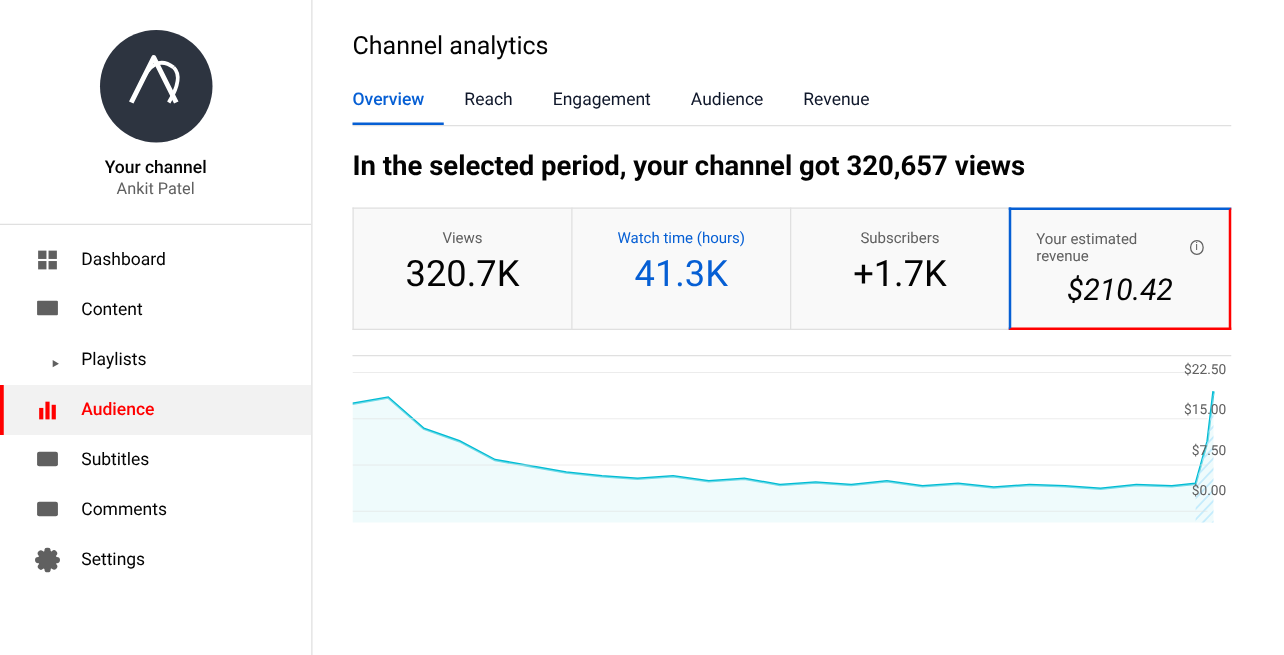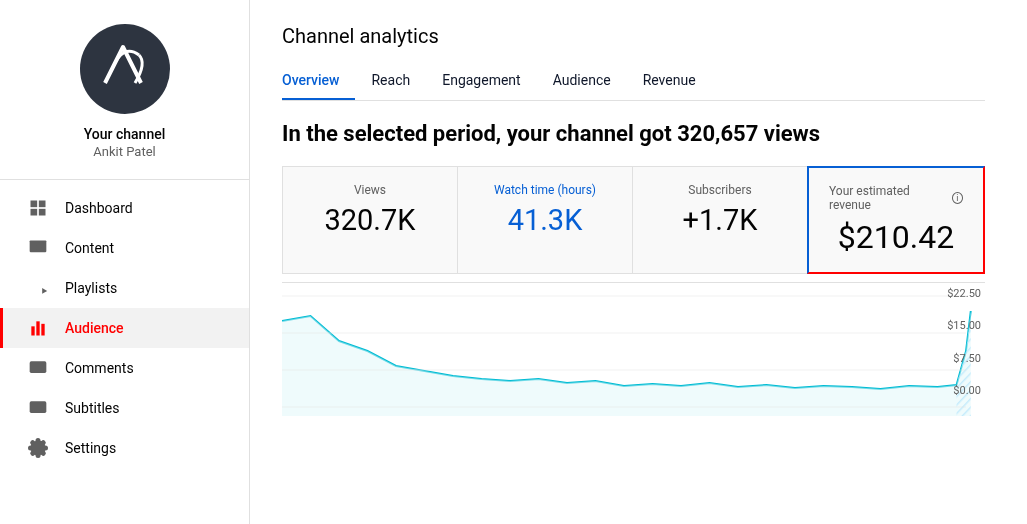--- a/index.html
+++ b/index.html
@@ -118,21 +118,21 @@
     }
     .headline {
       font-size: 22px;
       font-weight: 700;
       color: #030303;
       margin-bottom: 20px;
     }
     .stats-row {
       display: flex;
       gap: 0;
-      margin-bottom: 8px;
+      margin-bottom: 20px;
     }
     .stat-card {
       flex: 1;
       background: #f9f9f9;
       border: 1px solid #e0e0e0;
       padding: 16px 20px;
       display: flex;
       flex-direction: column;
       align-items: center;
     }
@@ -153,21 +153,21 @@
       display: flex;
       align-items: center;
       gap: 4px;
     }
     .stat-value {
       font-size: 29px;
       font-weight: 400;
       color: #030303;
     }
     .stat-value.blue { color: #065fd4; }
-    .stat-value.large { font-size: 32px; font-weight: 400; }
+    .stat-value.large { font-size: 24px; font-weight: 400; font-style: italic; }
 
     
     .chart-area {
       flex: 1;
       position: relative;
       background: #fff;
       border-top: 1px solid #e0e0e0;
       padding-top: 8px;
     }
     .chart-y-labels {
@@ -259,38 +259,38 @@
             <rect x="16" y="7" width="4" height="14"></rect>
           </svg>
       </span>
       <span>Audience</span>
     </div>
 
     <div class="nav-item">
       <span class="icon">
         <svg width="20" height="20" viewBox="0 0 24 24">
             <rect x="2" y="4" width="20" height="14" rx="2"></rect>
-            <line x1="6" y1="8" x2="18" y2="8" stroke-width="1.5"></line>
-            <line x1="6" y1="12" x2="14" y2="12" stroke-width="1.5"></line>
-          </svg>
-      </span>
-      <span>Comments</span>
-    </div>
-
-    <div class="nav-item">
-      <span class="icon">
-        <svg width="20" height="20" viewBox="0 0 24 24">
-            <rect x="2" y="4" width="20" height="14" rx="2"></rect>
             <line x1="5" y1="10" x2="11" y2="10" stroke-width="2"></line>
             <line x1="13" y1="10" x2="19" y2="10" stroke-width="2"></line>
             <line x1="5" y1="14" x2="9" y2="14" stroke-width="2"></line>
             <line x1="11" y1="14" x2="19" y2="14" stroke-width="2"></line>
           </svg>
       </span>
       <span>Subtitles</span>
+    </div>
+
+    <div class="nav-item">
+      <span class="icon">
+        <svg width="20" height="20" viewBox="0 0 24 24">
+            <rect x="2" y="4" width="20" height="14" rx="2"></rect>
+            <line x1="6" y1="8" x2="18" y2="8" stroke-width="1.5"></line>
+            <line x1="6" y1="12" x2="14" y2="12" stroke-width="1.5"></line>
+          </svg>
+      </span>
+      <span>Comments</span>
     </div>
 
     <div class="nav-item">
       <span class="icon">
         <svg width="20" height="20" viewBox="0 0 24 24" fill="none" stroke="#606060" stroke-width="2">
             <circle cx="12" cy="12" r="3"></circle>
             <path d="M19.4 15a1.65 1.65 0 0 0 .33 1.82l.06.06a2 2 0 0 1-2.83 2.83l-.06-.06a1.65 1.65 0 0 0-1.82-.33 1.65 1.65 0 0 0-1 1.51V21a2 2 0 0 1-4 0v-.09A1.65 1.65 0 0 0 9 19.4a1.65 1.65 0 0 0-1.82.33l-.06.06a2 2 0 0 1-2.83-2.83l.06-.06A1.65 1.65 0 0 0 4.68 15a1.65 1.65 0 0 0-1.51-1H3a2 2 0 0 1 0-4h.09A1.65 1.65 0 0 0 4.6 9a1.65 1.65 0 0 0-.33-1.82l-.06-.06a2 2 0 0 1 2.83-2.83l.06.06A1.65 1.65 0 0 0 9 4.68a1.65 1.65 0 0 0 1-1.51V3a2 2 0 0 1 4 0v.09a1.65 1.65 0 0 0 1 1.51 1.65 1.65 0 0 0 1.82-.33l.06-.06a2 2 0 0 1 2.83 2.83l-.06.06A1.65 1.65 0 0 0 19.4 9a1.65 1.65 0 0 0 1.51 1H21a2 2 0 0 1 0 4h-.09a1.65 1.65 0 0 0-1.51 1z"></path>
           </svg>
       </span>
       <span>Settings</span>

